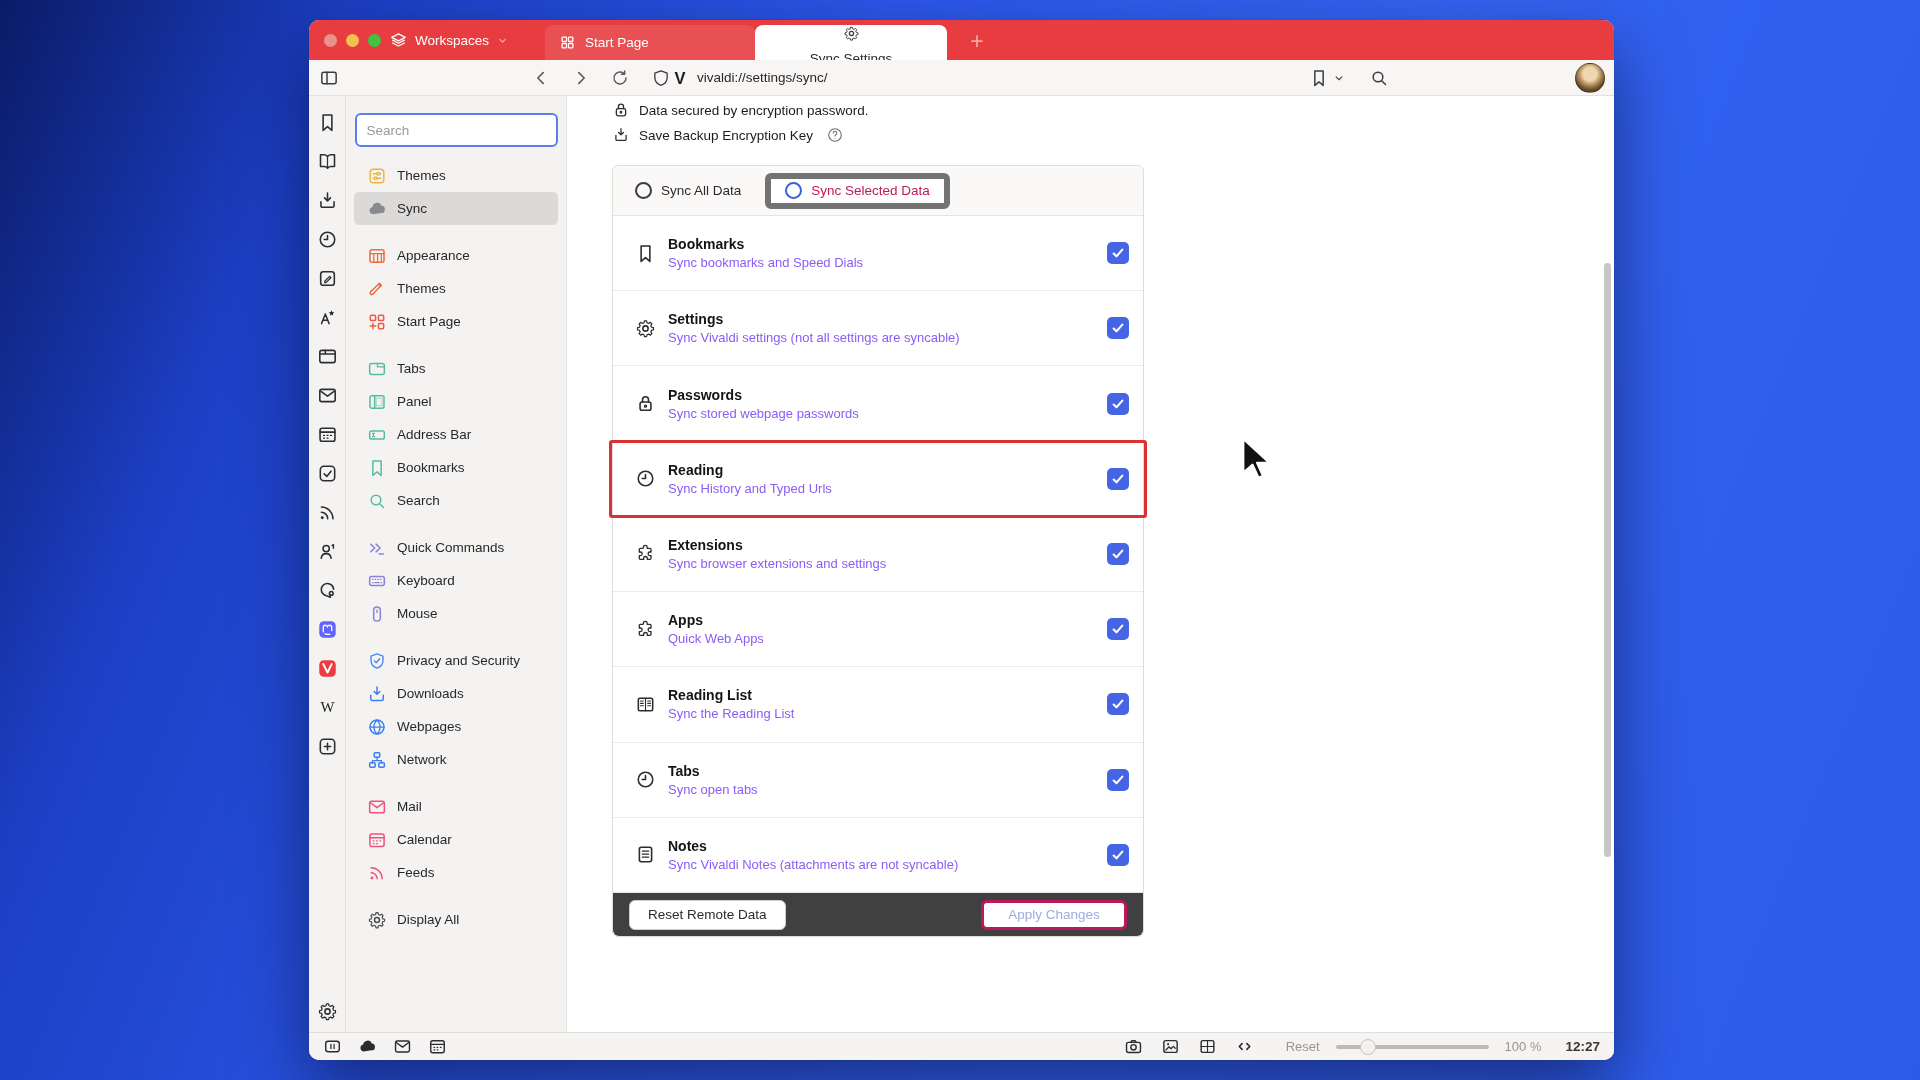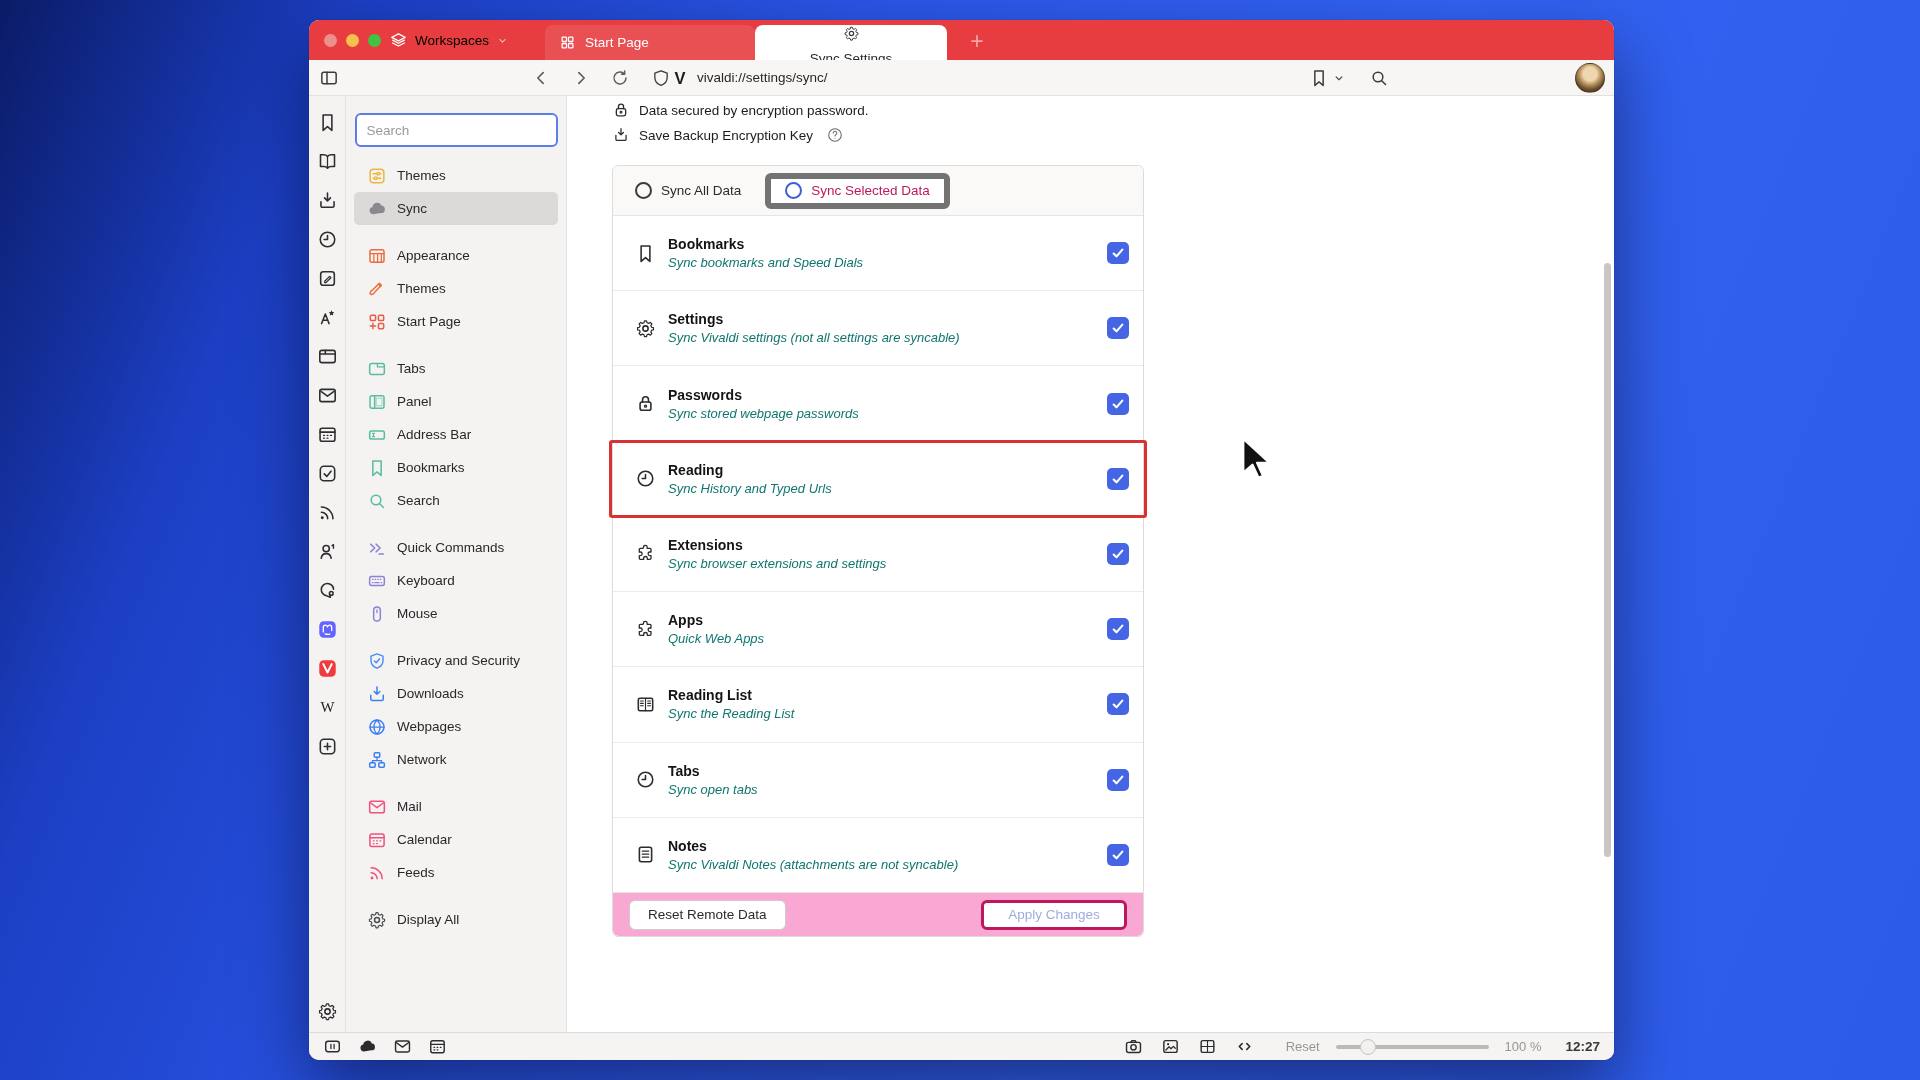--- a/index.html
+++ b/index.html
@@ -8,21 +8,21 @@
     background:linear-gradient(112deg,#0a1b66 0%,#1c3fc4 15%,#2b57e9 38%,#3363f2 62%,#2c5ae9 100%); }
   .window { position:absolute; left:309px; top:20px; width:1305px; height:1040px;
     border-radius:10px; overflow:hidden; background:#fff;
     box-shadow:0 30px 70px rgba(0,0,25,.5), 0 0 1px rgba(0,0,0,.4); display:flex; flex-direction:column; }
 
   
   .tabbar { position:relative; height:40px; background:#e73d40; flex:none; }
   .lights { position:absolute; left:15px; top:14px; display:flex; gap:9px; }
   .light { width:13px; height:13px; border-radius:50%; }
   .l-close{ background:#eb918c; } .l-min{ background:#f6c04f; } .l-max{ background:#40c343; }
-  .workspaces { position:absolute; left:80px; top:0; height:40px; display:flex; align-items:center; gap:7px; color:#000000; font-size:13.5px; }
+  .workspaces { position:absolute; left:80px; top:0; height:40px; display:flex; align-items:center; gap:7px; color:#ffffff; font-size:13.5px; }
   .workspaces .wicon { width:19px; height:19px; color:#fff; }
   .workspaces .wchev { width:13px; height:13px; color:#f3b6b4; }
   .tab { position:absolute; top:5px; height:35px; border-radius:8px 8px 0 0; display:flex; align-items:center; gap:9px; padding:0 14px; font-size:13.5px; }
   .tab .ticon { width:17px; height:17px; flex:none; }
   .tab-inactive { left:236px; width:210px; background:rgba(255,255,255,.10); color:#fff; }
   .tab-active { left:446px; width:192px; background:#fff; color:#2a2a2c;flex-direction:column; }
   .tab-active .ticon { color:#3c3c3e; }
   .newtab { position:absolute; left:652px; top:7px; width:32px; height:28px; display:grid; place-items:center; color:#f4a9a7; font-size:23px; font-weight:400; }
 
   
@@ -69,26 +69,26 @@
   .ring { width:17px; height:17px; border-radius:50%; border:2px solid #3c3c40; flex:none; }
   .seg-pill { height:36px; background:#fff; border:6px solid #737373; border-radius:6px; padding:0 14px; color:#be185d; }
   .ring.blue { border:2.5px solid #3d5fd9; }
 
   .rows { flex:1; display:flex; flex-direction:column; }
   .srow { flex:1; display:flex; align-items:center; padding:0 14px 0 22px; border-bottom:1px solid #edebe8; position:relative; background:#fff; }
   .srow:last-child { border-bottom:none; }
   .ricon { width:21px; height:21px; color:#2c2c2e; margin-right:12px; flex:none; }
   .rtext { display:flex; flex-direction:column; gap:3px; }
   .rtitle { font-weight:700; font-size:14px; color:#141416; }
-  .rsub { font-size:13px; color:#0f766e;font-style:italic; }
+  .rsub { font-size:13px; color:#8b5cf6; }
   .checkbox { margin-left:auto; width:22px; height:22px; border-radius:5px; background:#4565e4; display:grid; place-items:center; flex:none; }
   .checkbox svg { width:16px; height:16px; }
   .srow.hl::after { content:""; position:absolute; inset:-2px -4px; border:3px solid #d93232; border-radius:3px; pointer-events:none; z-index:3; }
 
-  .pfoot { flex:none; height:44px; background:#f9a8d4; border-top:1px solid #e7e5e2; border-radius:0 0 6px 6px;
+  .pfoot { flex:none; height:44px; background:#404040; border-top:1px solid #e7e5e2; border-radius:0 0 6px 6px;
     display:flex; align-items:center; padding:0 16px; }
   .btn { height:30px; border-radius:6px; background:#fff; font-size:13.5px; font-family:inherit; }
   .btn-reset { border:1px solid #cfccc9; color:#2b2b2d; padding:0 18px; }
   .btn-apply { margin-left:auto; border:3px solid #be185d; color:#9dace0; width:146px; }
 
   .scrollthumb { position:absolute; right:3px; top:167px; width:7px; height:594px; background:#c9c7c4; border-radius:4px; }
 
   
   .statusbar { height:28px; flex:none; background:#f5f4f2; border-top:1px solid #dedcd9;
     display:flex; align-items:center; padding:0 14px; }

